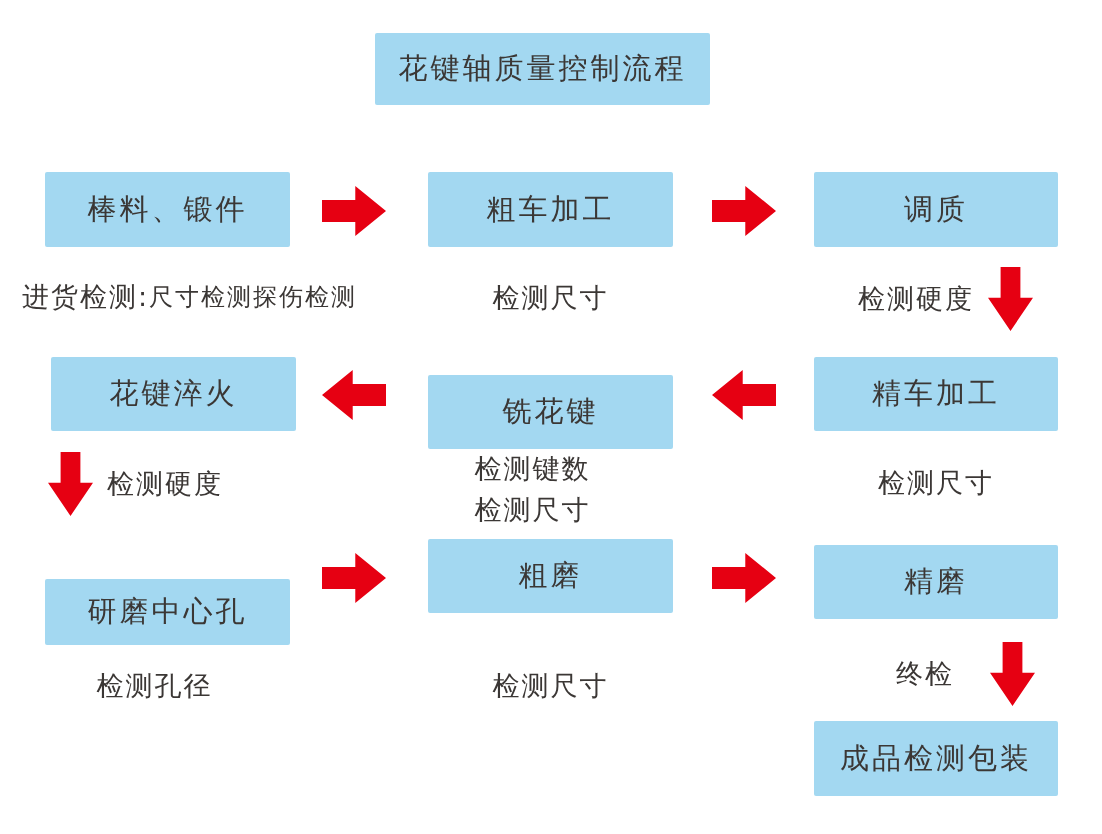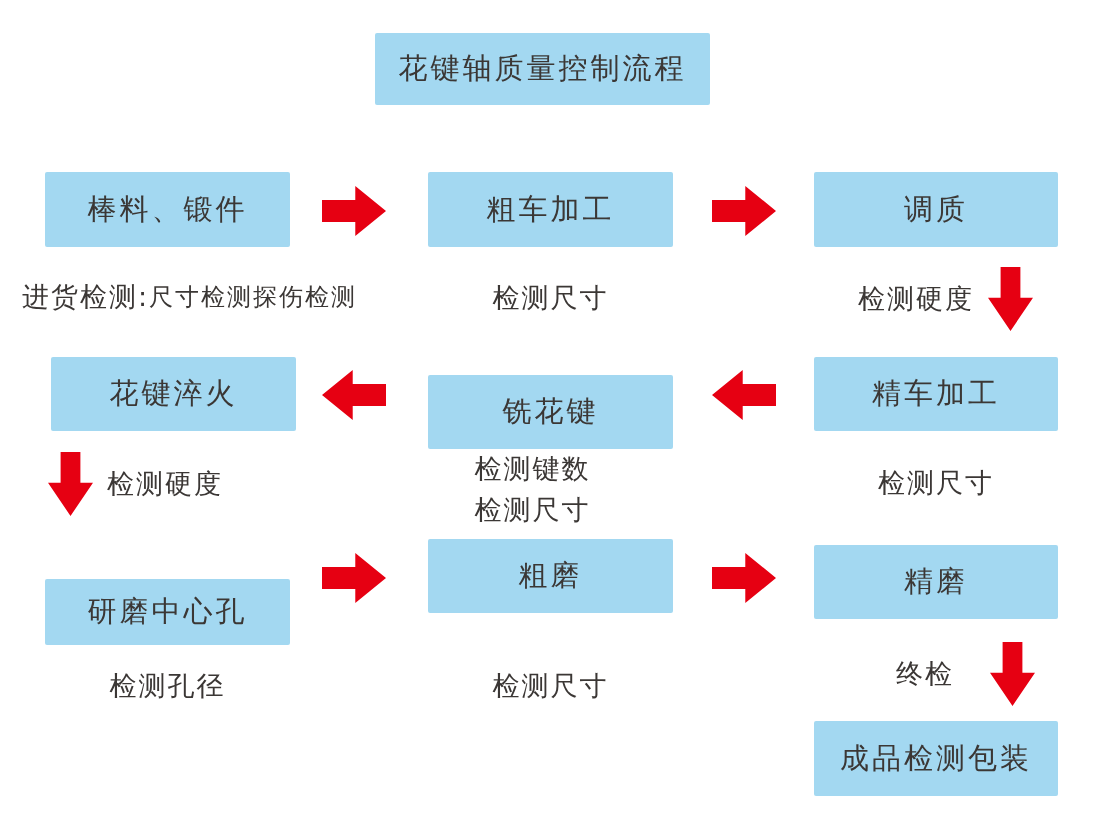--- a/index.html
+++ b/index.html
@@ -79,21 +79,21 @@
   </div>
   <div class="note center" style="left:814px;top:465px;width:244px;">检测尺寸</div>
 
   <div class="box" style="left:45px;top:539px;width:245px;height:66px;margin-top:40px;">研磨中心孔</div>
   <div class="box" style="left:428px;top:539px;width:245px;height:74px;">粗磨</div>
   <div class="box" style="left:814px;top:539px;width:244px;height:74px;margin-top:6px;">精磨</div>
 
   <div class="arrow right" style="left:322px;top:553px;width:64px;height:50px;"></div>
   <div class="arrow right" style="left:712px;top:553px;width:64px;height:50px;"></div>
 
-  <div class="note center" style="left:45px;top:668px;width:245px;text-align:right;">检测孔径</div>
+  <div class="note center" style="left:32px;top:668px;width:245px;text-align:right;">检测孔径</div>
   <div class="note center" style="left:428px;top:668px;width:245px;">检测尺寸</div>
   <div class="note" style="left:896px;top:642px;height:64px;gap:36px;">
     <span>终检</span>
     <span class="arrow down inline" style="width:45px;height:64px;"></span>
   </div>
 
   <div class="box" style="left:814px;top:721px;width:244px;height:75px;text-align:center;">成品检测包装</div>
 
 </div>
 

